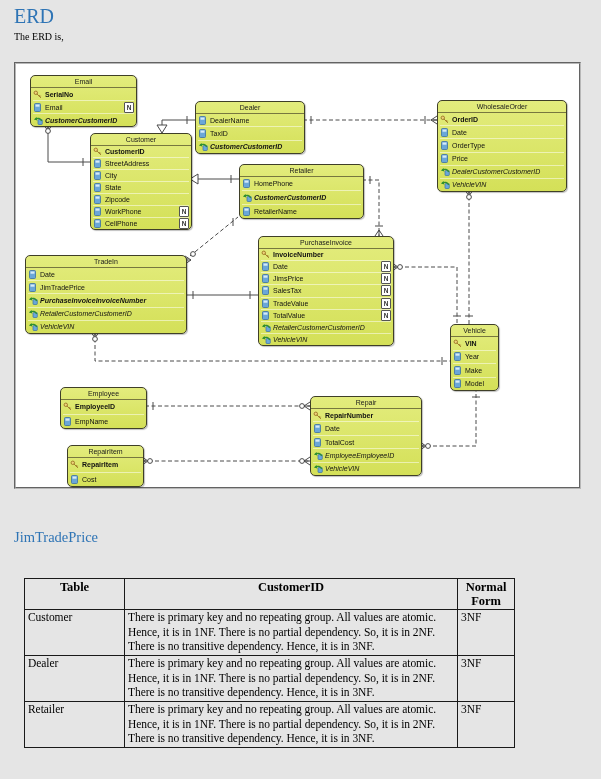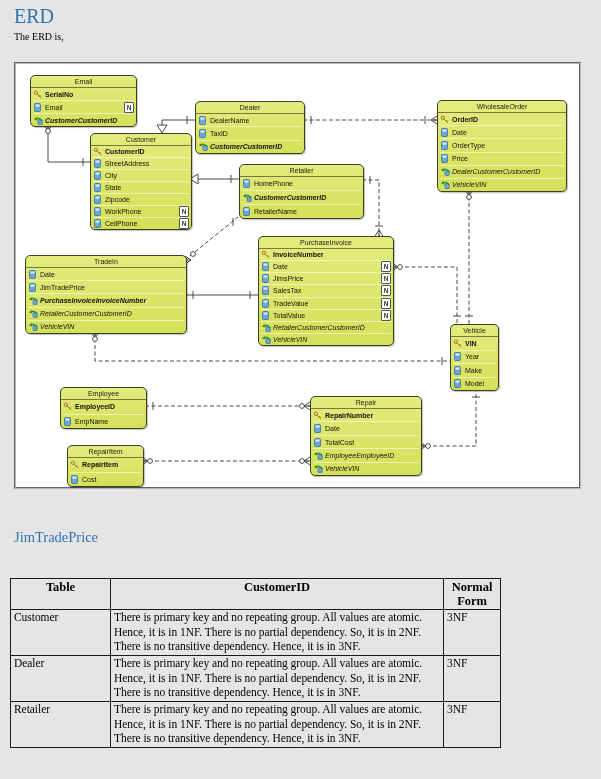--- a/index.html
+++ b/index.html
@@ -29,21 +29,21 @@
   .entity-row:last-child{border-bottom:none;}
   .attr-icon{flex:0 0 10px;display:flex;align-items:center;}
   .attr-name{font-size:7px;white-space:nowrap;color:#111;}
   .attr-name.b{font-weight:bold;}
   .attr-name.i{font-style:italic;}
   .null-badge{margin-left:auto;flex:0 0 8px;height:9px;background:#fff;
               border:1px solid #555;border-radius:1px;font-size:6.5px;font-weight:bold;
               display:flex;align-items:center;justify-content:center;color:#333;}
 
   
-  .norm-table{position:absolute;left:10px;top:578px;border-collapse:collapse;
+  .norm-table{position:absolute;left:24px;top:578px;border-collapse:collapse;
               table-layout:fixed;border-radius:10px;}
   .norm-table th,.norm-table td{border:1px solid #1a1a1a;vertical-align:top;
               padding:0 3px;letter-spacing:-0.05px;}
   .norm-table th{font-size:12.5px;line-height:14px;text-align:center;height:29px;
               vertical-align:top;padding-top:1px;}
   .norm-table td{font-size:11.5px;line-height:14.6px;height:45px;}
   .col-table{width:100px;}
   .col-reason{width:333px;}
   .col-nf{width:57px;}
 </style>

